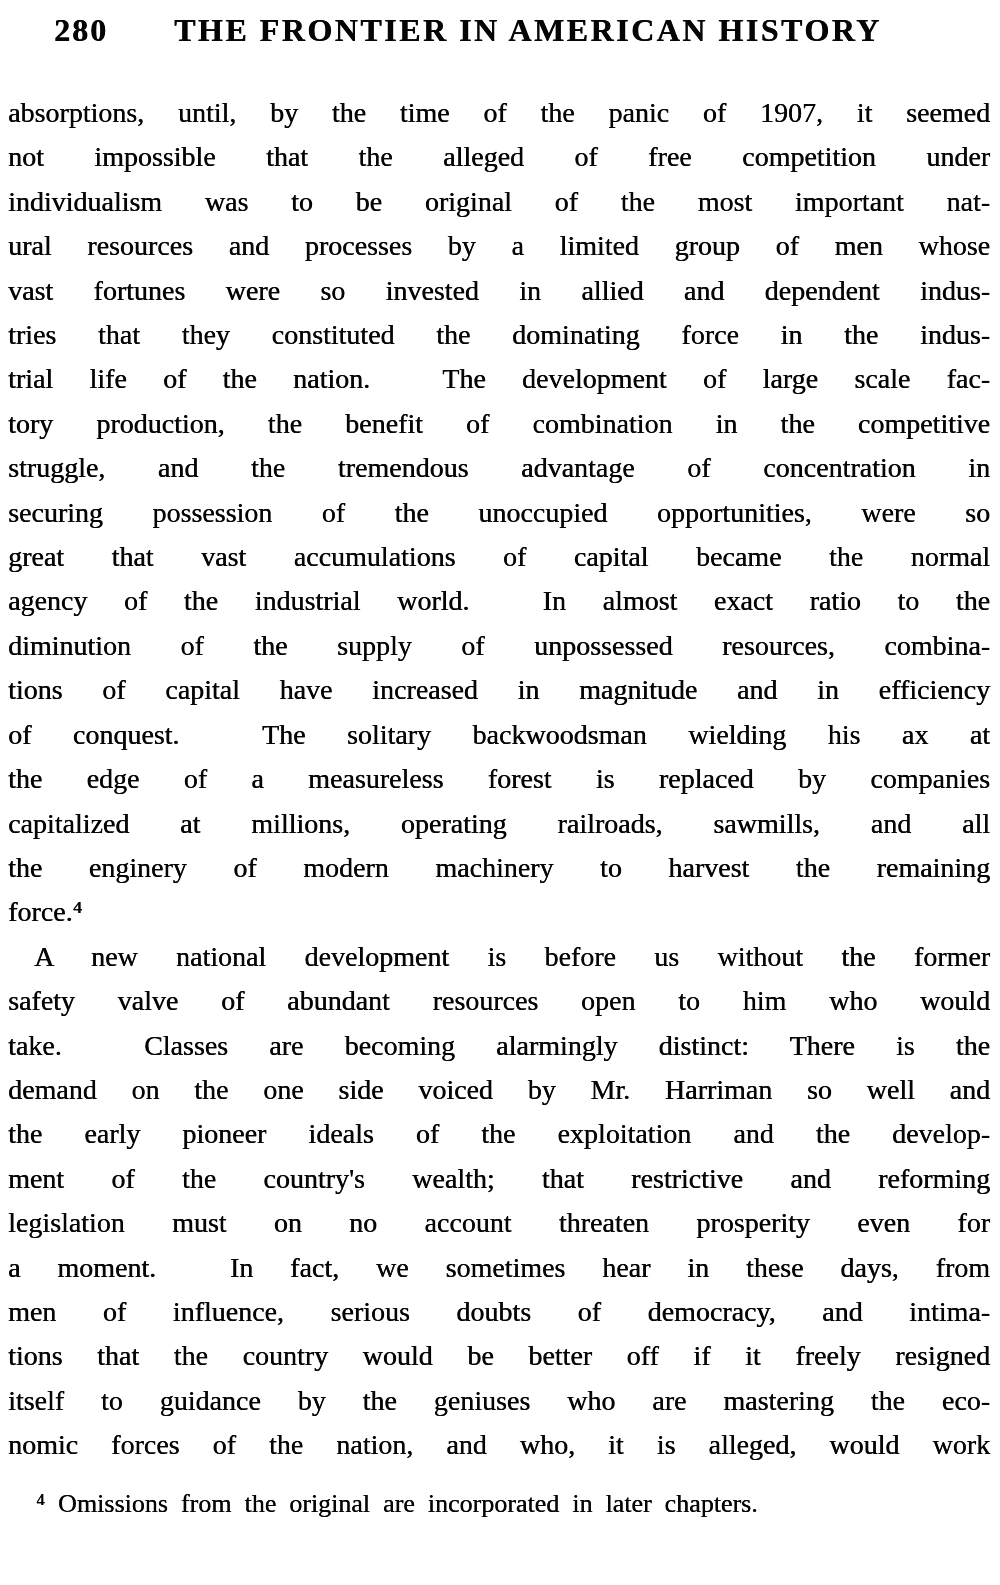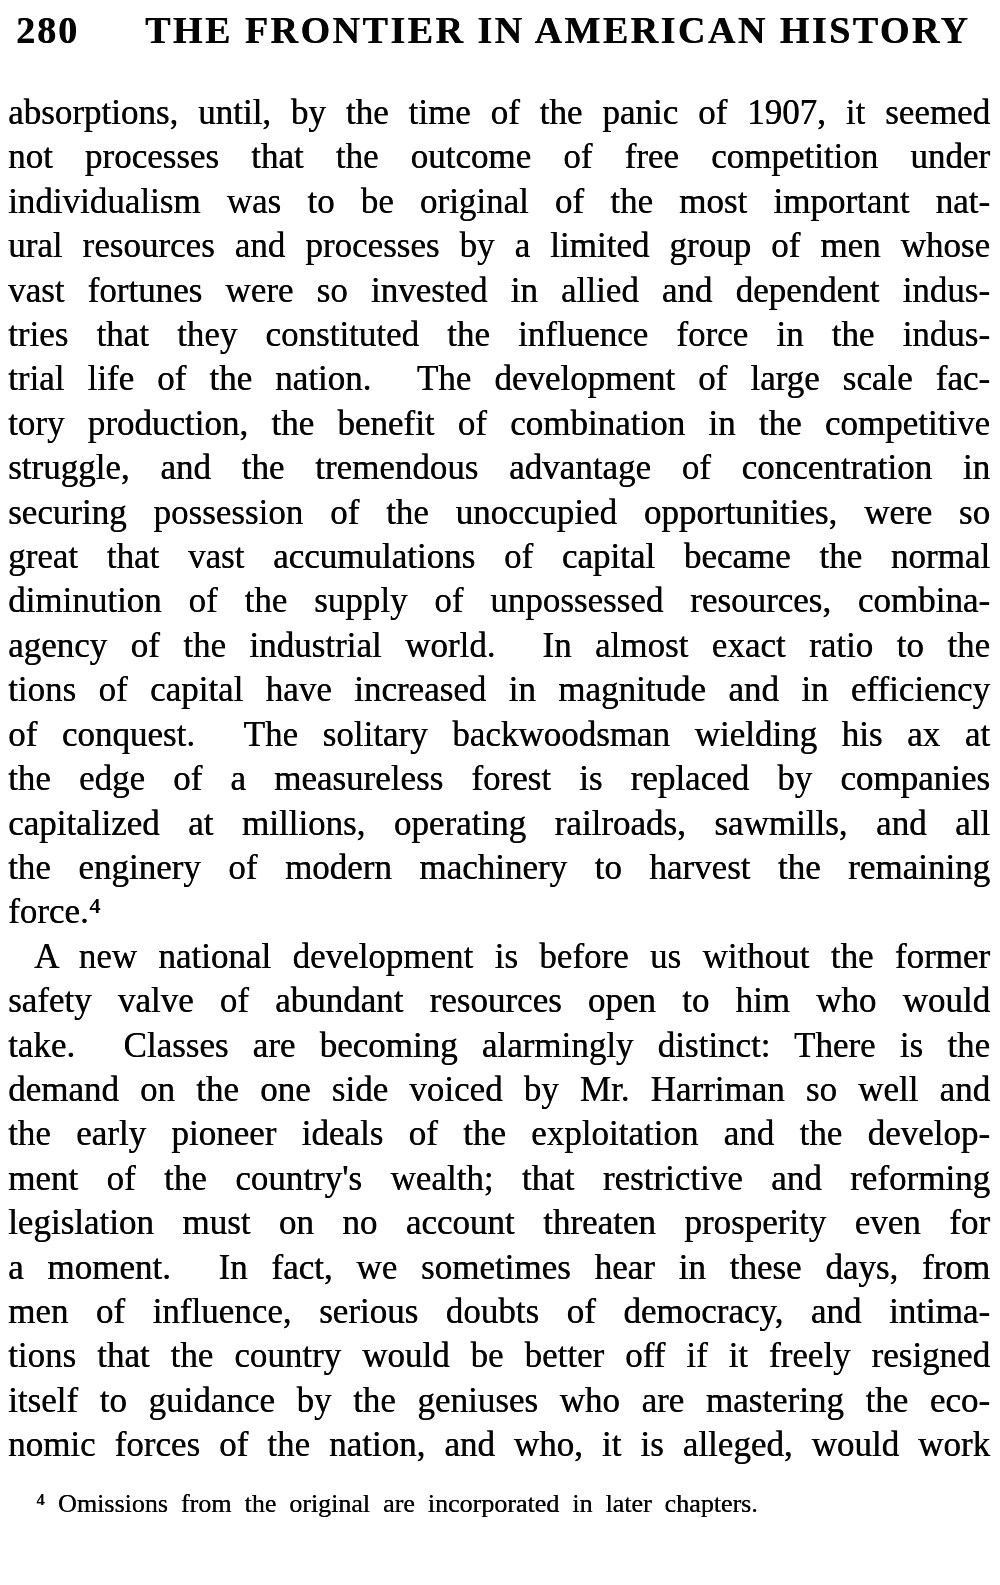--- a/index.html
+++ b/index.html
@@ -17,37 +17,38 @@
   .page {
     position: relative;
     width: 100%;
     height: 100%;
     background: #ffffff;
   }
   .running-header {
     display: flex;
     align-items: baseline;
     padding: 10px 0 0 16px;
-    font-size: 38px;
+    font-size: 32px;
     font-weight: bold;
     line-height: 40px;
     white-space: nowrap;
     text-shadow: 0.4px 0.2px 0 #050505;
+    margin-left: 38px;
   }
   .running-header .pagenum {
     letter-spacing: 2px;
     margin-right: 66px;
   }
   .running-header .booktitle {
     letter-spacing: 2.5px;
   }
   .body-text {
     margin-top: 41px;
     padding: 0 10px 0 8px;
-    font-size: 35px;
+    font-size: 28px;
     line-height: 44.4px;
     text-shadow: 0.4px 0.2px 0 #050505;
   }
   .line {
     text-align: justify;
     text-align-last: justify;
   }
   .line.flush {
     text-align-last: left;
   }
@@ -70,32 +71,32 @@
 
   <div class="running-header">
     <span class="pagenum">280</span>
     <span class="booktitle">THE FRONTIER IN AMERICAN HISTORY</span>
   </div>
 
   <div class="body-text">
 
     <div>
       <div class="line">absorptions, until, by the time of the panic of 1907, it seemed</div>
-      <div class="line">not processes that the outcome of free competition under</div>
+      <div class="line">not impossible that the alleged of free competition under</div>
       <div class="line">individualism was to be original of the most important nat-</div>
       <div class="line">ural resources and processes by a limited group of men whose</div>
       <div class="line">vast fortunes were so invested in allied and dependent indus-</div>
-      <div class="line">tries that they constituted the influence force in the indus-</div>
+      <div class="line">tries that they constituted the dominating force in the indus-</div>
       <div class="line">trial life of the nation.&nbsp; The development of large scale fac-</div>
       <div class="line">tory production, the benefit of combination in the competitive</div>
       <div class="line">struggle, and the tremendous advantage of concentration in</div>
       <div class="line">securing possession of the unoccupied opportunities, were so</div>
       <div class="line">great that vast accumulations of capital became the normal</div>
+      <div class="line">agency of the industrial world.&nbsp; In almost exact ratio to the</div>
       <div class="line">diminution of the supply of unpossessed resources, combina-</div>
-      <div class="line">agency of the industrial world.&nbsp; In almost exact ratio to the</div>
       <div class="line">tions of capital have increased in magnitude and in efficiency</div>
       <div class="line">of conquest.&nbsp; The solitary backwoodsman wielding his ax at</div>
       <div class="line">the edge of a measureless forest is replaced by companies</div>
       <div class="line">capitalized at millions, operating railroads, sawmills, and all</div>
       <div class="line">the enginery of modern machinery to harvest the remaining</div>
       <div class="line flush">force.⁴</div>
     </div>
 
     <div>
       <div class="line indent">A new national development is before us without the former</div>

